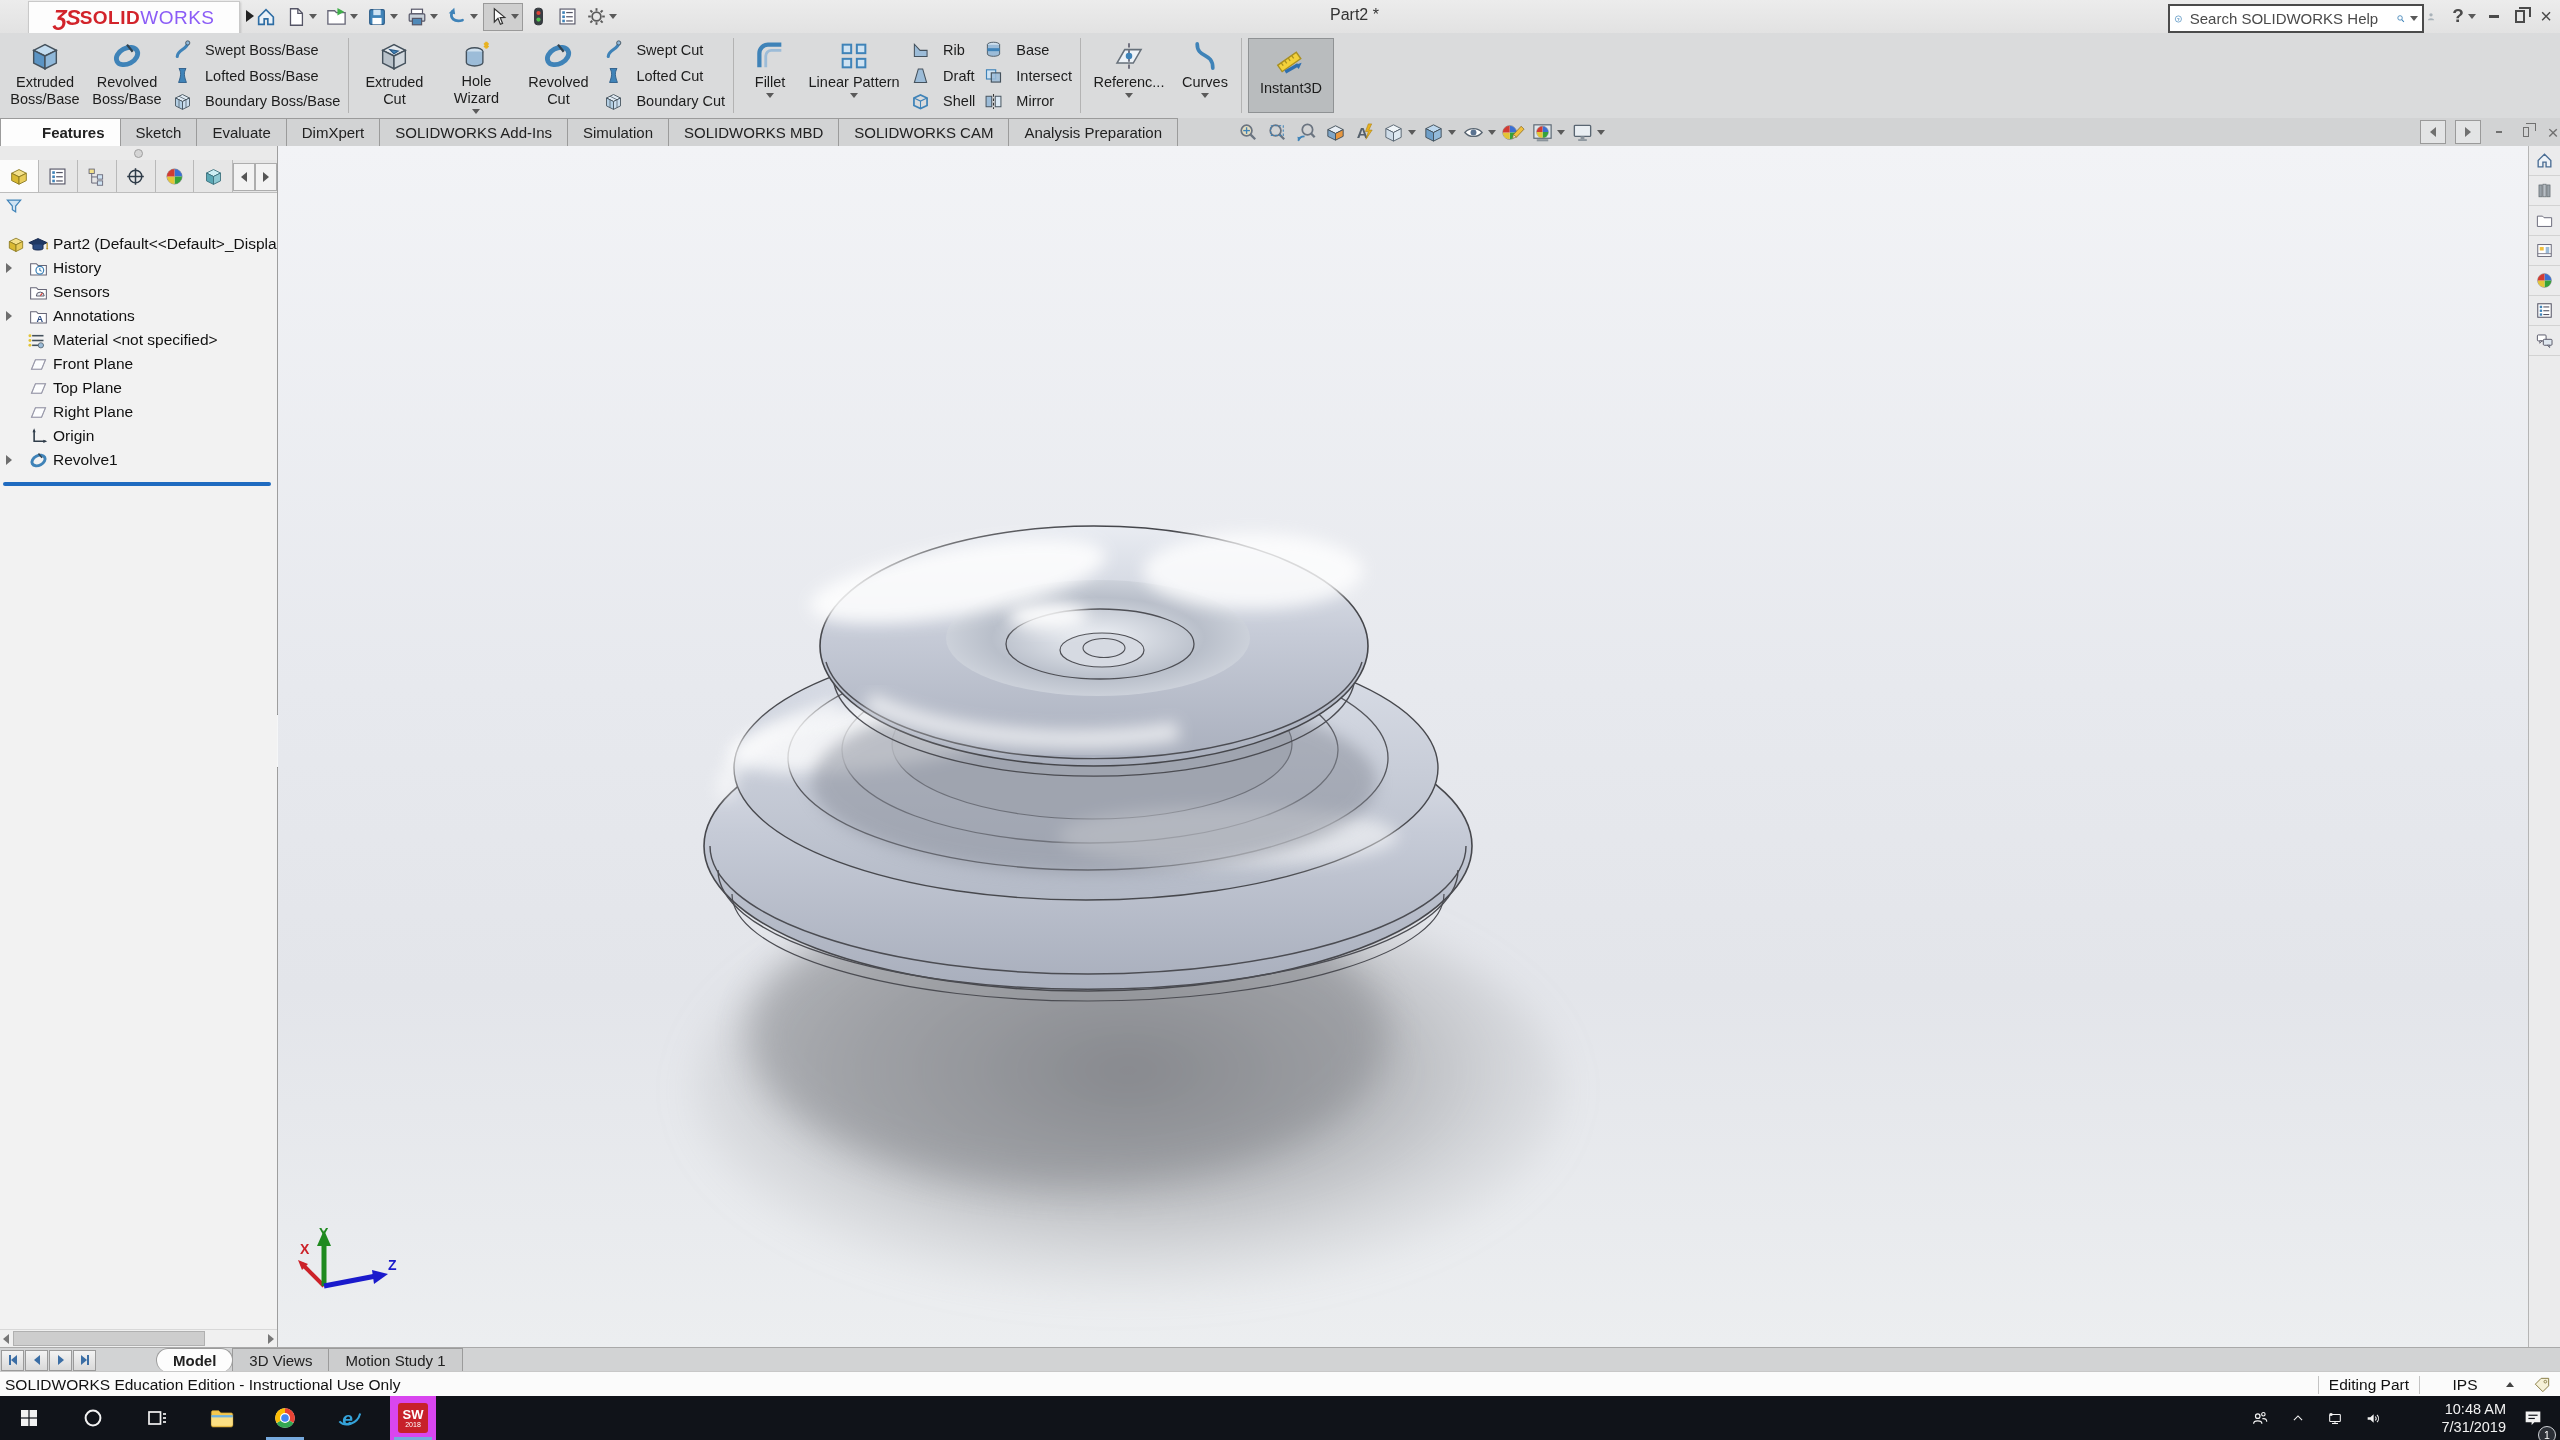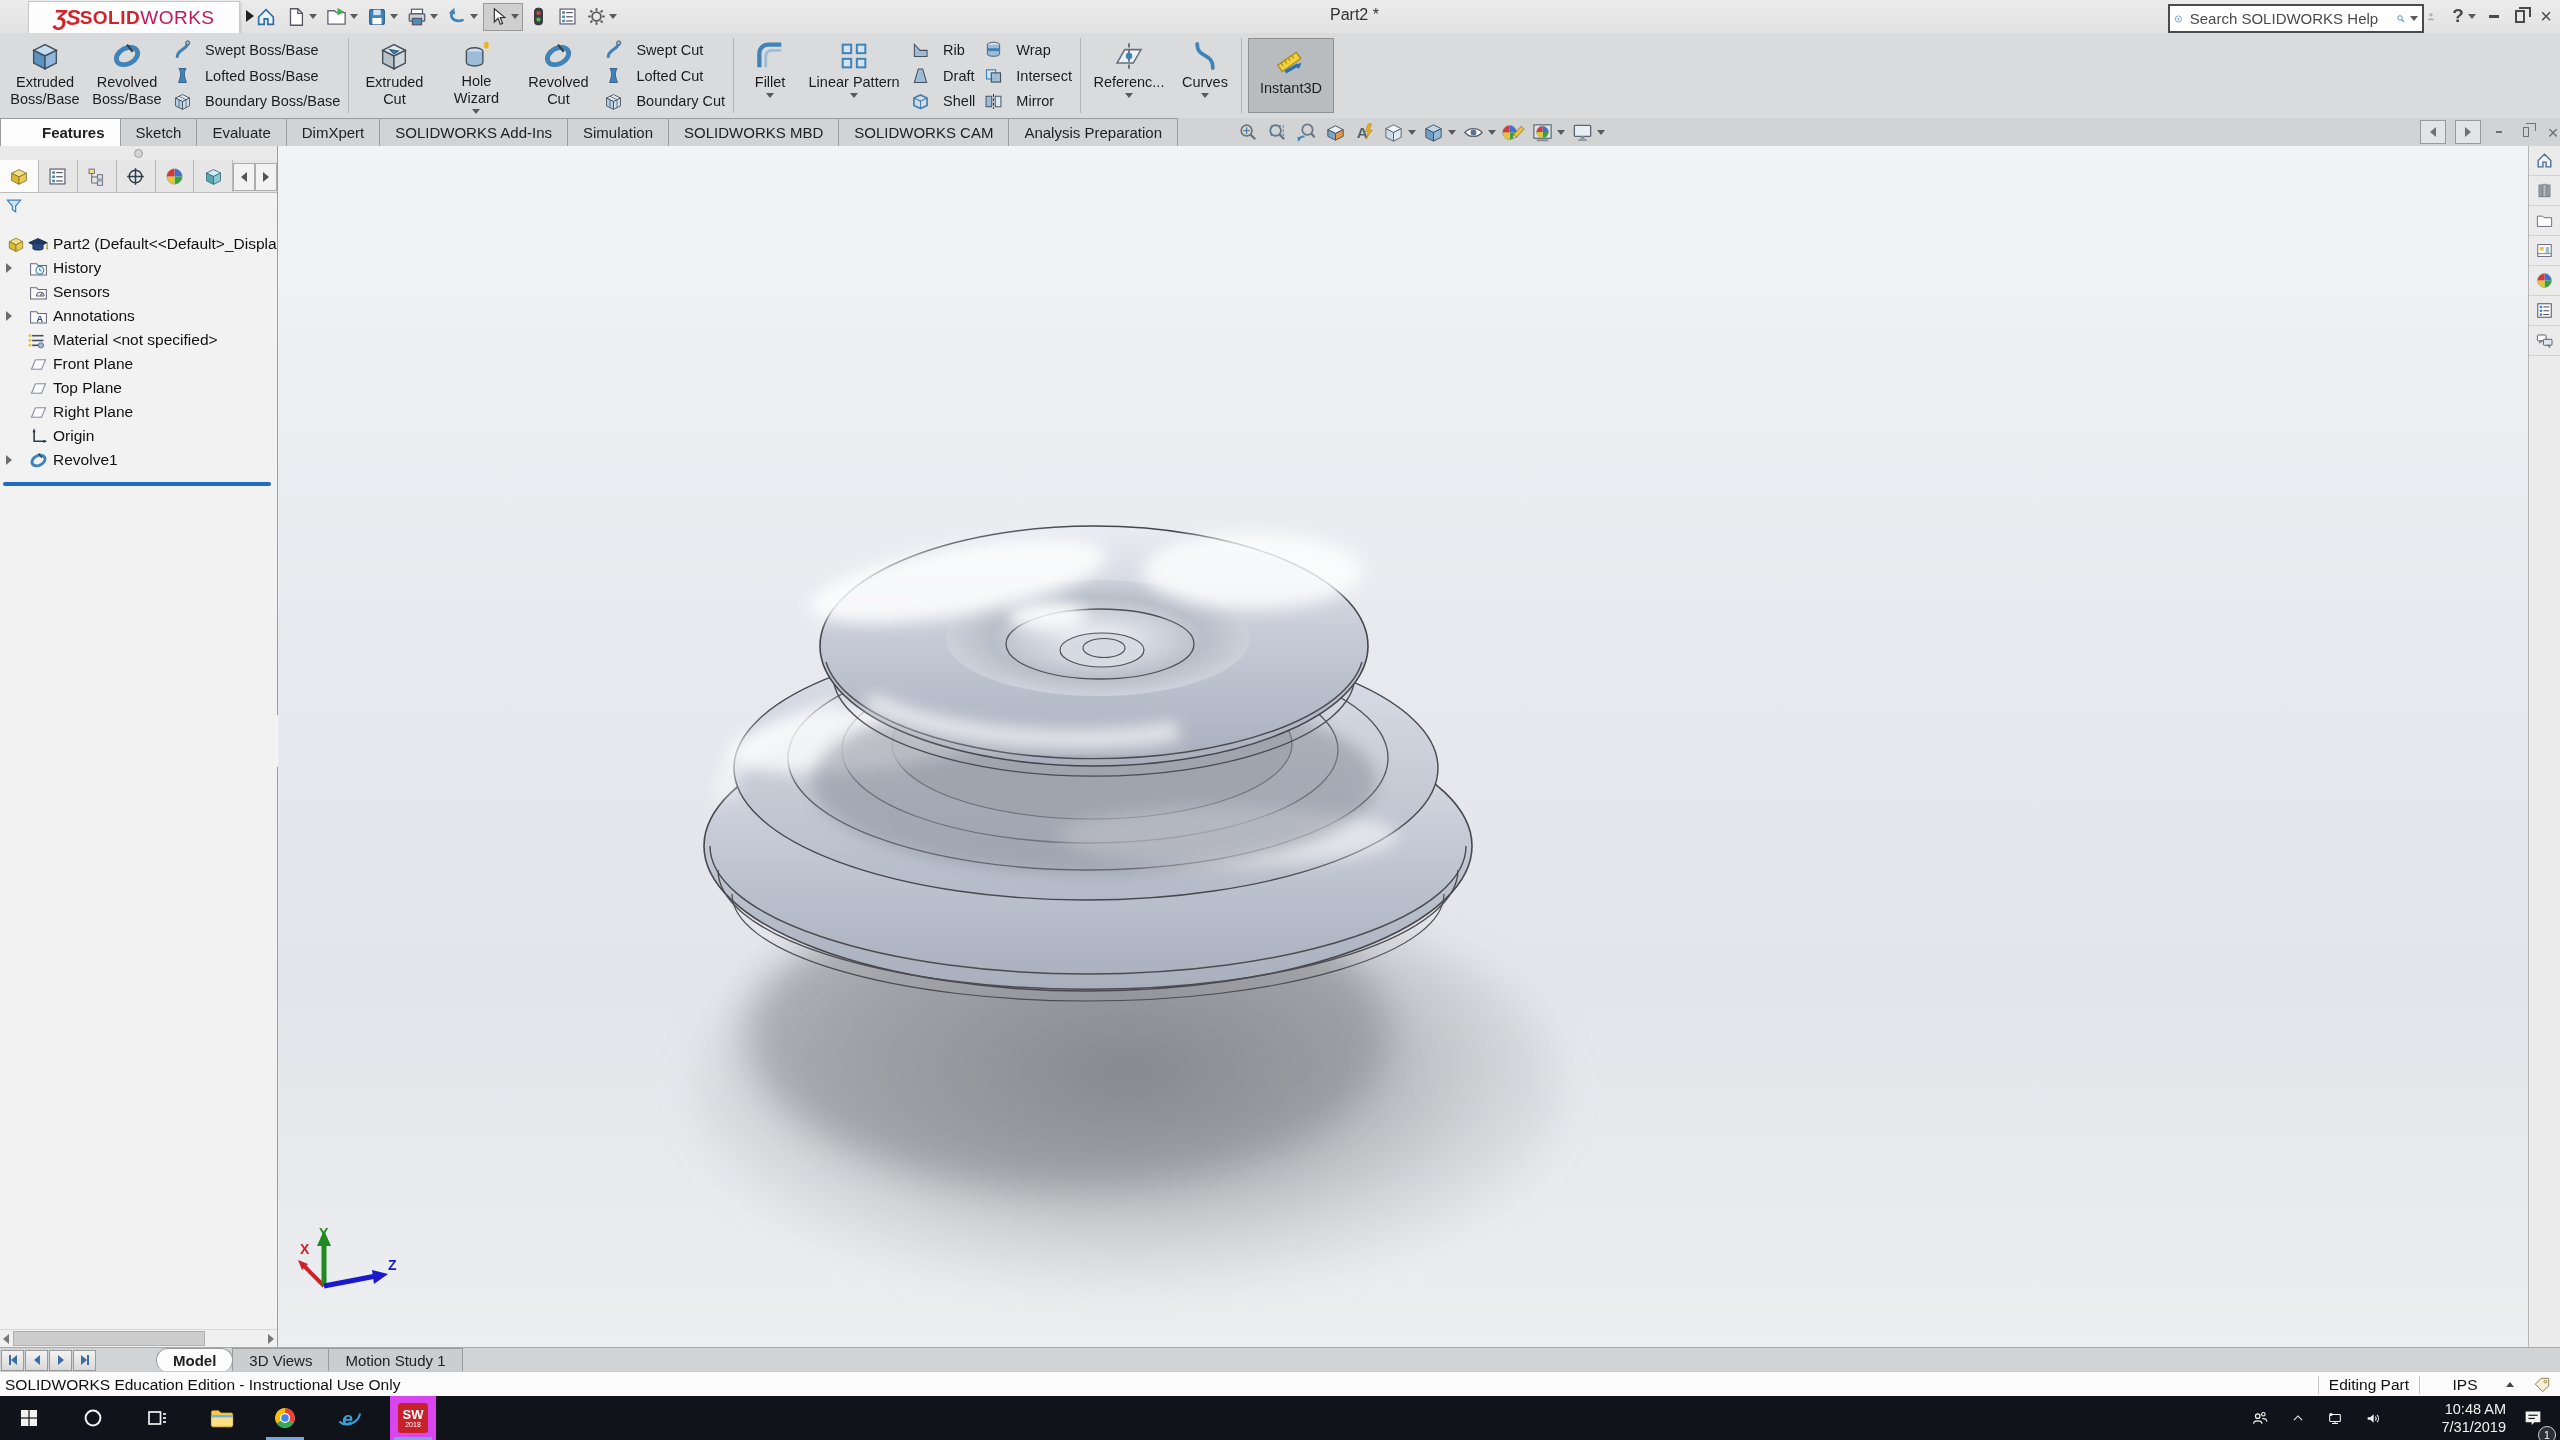--- a/index.html
+++ b/index.html
@@ -11,21 +11,21 @@
   .du{width:0;height:0;border-left:4px solid transparent;border-right:4px solid transparent;border-bottom:5px solid #5a5a5a;display:inline-block;}
   .tri-r{width:0;height:0;border-top:6px solid transparent;border-bottom:6px solid transparent;border-left:8px solid #222;display:inline-block;}
   .tri-l8{width:0;height:0;border-top:5px solid transparent;border-bottom:5px solid transparent;border-right:6px solid #3b6ea5;display:inline-block;}
   .tri-r8{width:0;height:0;border-top:5px solid transparent;border-bottom:5px solid transparent;border-left:6px solid #3b6ea5;display:inline-block;}
 
   
   #titlebar{left:0;top:0;width:2560px;height:33px;background:linear-gradient(#ececec,#e2e2e2);border-bottom:1px solid #bdbdbd;}
   .logo-plate{position:absolute;left:28px;top:1px;width:210px;height:31px;background:#fdfdfd;border:1px solid #c9c9c9;box-shadow:1px 1px 2px rgba(0,0,0,.15);display:flex;align-items:center;justify-content:center;}
   .lmark{color:#d2232a;font-weight:bold;font-style:italic;font-size:22px;letter-spacing:-1px;}
   .lsolid{color:#d2232a;font-weight:bold;font-size:19px;letter-spacing:.5px;}
-  .lworks{color:#be185d;font-size:19px;letter-spacing:.5px;}
+  .lworks{color:#8b5cf6;font-size:19px;letter-spacing:.5px;}
   #tb-tools{position:absolute;left:252px;top:0;height:33px;display:flex;align-items:center;gap:2px;}
   .tbtn{height:28px;display:flex;align-items:center;padding:0 3px;gap:2px;background:transparent;border:none;}
   .tbtn.sel{background:#cfcfcf;border:1px solid #9a9a9a;}
   .doc-title{position:absolute;left:1330px;top:6px;font-size:16px;color:#333;}
   .searchbox{position:absolute;left:2168px;top:4px;width:244px;height:25px;background:#fff;border:2px solid #4b4b4b;display:flex;align-items:center;padding:0 4px;gap:5px;}
   .searchbox input{border:none;outline:none;flex:1;font-size:15px;font-family:"Liberation Sans",sans-serif;color:#333;background:transparent;}
   .searchbox input::placeholder{color:#4a4a4a;}
   .help-q{font-size:19px;font-weight:bold;color:#4a4a4a;}
   .winbtn{width:22px;height:22px;display:flex;align-items:center;justify-content:center;background:transparent;border:none;}
   .mini-bar{width:13px;height:3px;background:#4a4a4a;}
@@ -704,21 +704,21 @@
               <use href="#s-shell"></use>
             </svg>
             <span>Shell</span>
           </button>
       </div>
       <div class="rsmallcol">
         <button class="rsmall">
             <svg class="ic" width="21" height="21">
               <use href="#s-wrap"></use>
             </svg>
-            <span>Wrap</span>
+            <span>Base</span>
           </button>
         <button class="rsmall">
             <svg class="ic" width="21" height="21">
               <use href="#s-intersect"></use>
             </svg>
             <span>Intersect</span>
           </button>
         <button class="rsmall">
             <svg class="ic" width="21" height="21">
               <use href="#s-mirror"></use>

